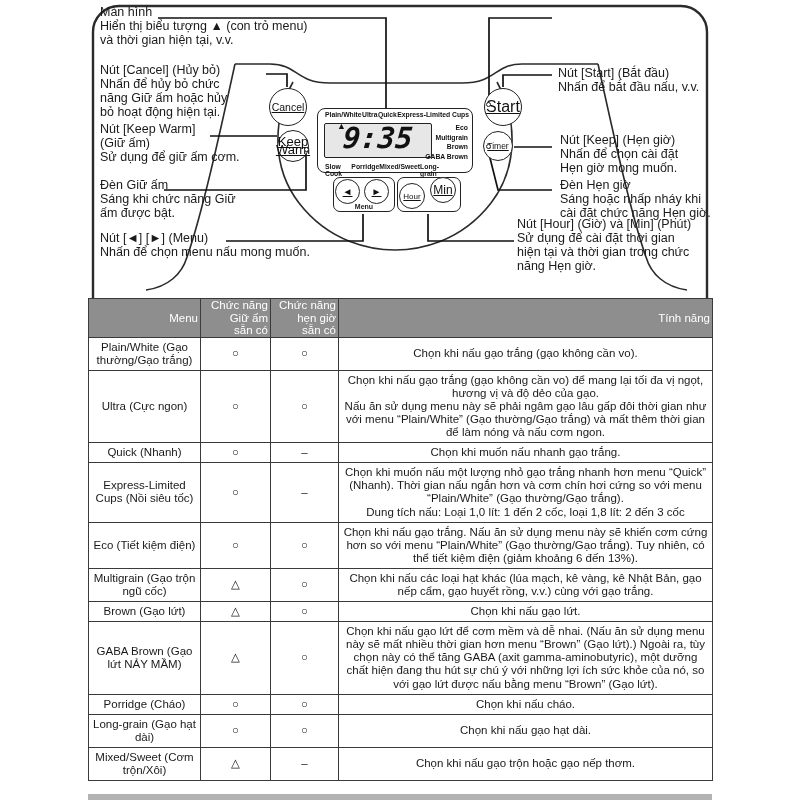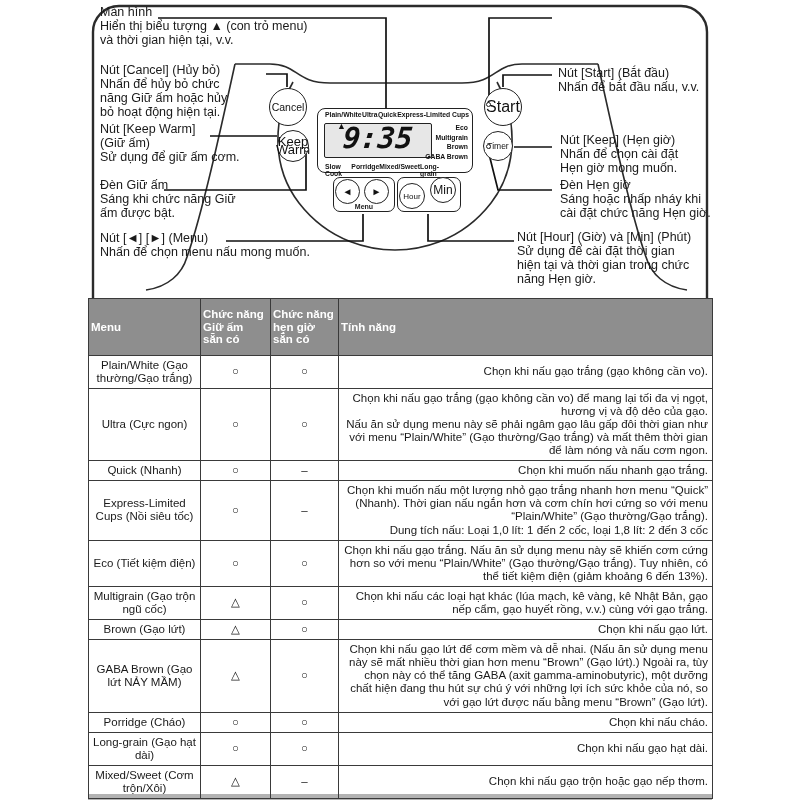--- a/index.html
+++ b/index.html
@@ -16,26 +16,26 @@
   .co-desc{white-space:pre-line}
   .co-a{left:100px;top:5px}
   .co-b{left:100px;top:63px}
   .co-c{left:100px;top:122px}
   .co-d{left:100px;top:178px}
   .co-e{left:100px;top:231px}
   .co-f{left:560px;top:5px}
   .co-g{left:558px;top:66px}
   .co-h{left:560px;top:133px}
   .co-i{left:560px;top:178px}
-  .co-j{left:517px;top:230px}
+  .co-j{left:517px;top:217px}
   .btn{
     position:absolute;z-index:3;background:#fff;border:1.7px solid #222;
     border-radius:50%;box-sizing:border-box;
     display:flex;align-items:center;justify-content:center;
-    text-align:center;color:#111;
+    text-align:center;color:#111;text-decoration:underline;
   }
   #btn-cancel{left:269px;top:88px;width:38px;height:38px;font-size:10.5px}
   #btn-keepwarm{left:277px;top:130px;width:32px;height:32px;font-size:13px;line-height:8.5px;white-space:pre-line}
   #btn-start{left:484px;top:88px;width:38px;height:38px;font-size:16px}
   #btn-timer{left:483px;top:131px;width:30px;height:30px;font-size:8.5px}
   .grp{position:absolute;z-index:2;background:#fff;border:1.7px solid #222;border-radius:7px;box-sizing:border-box}
   #grp-menu{left:333px;top:177px;width:62px;height:35px}
   #grp-hourmin{left:397px;top:177px;width:64px;height:35px}
   #arrow-left{left:335px;top:179px;width:25px;height:25px;font-size:10px}
   #arrow-right{left:364px;top:179px;width:25px;height:25px;font-size:10px}
@@ -58,26 +58,26 @@
        font-size:29px;color:#111;transform:skewX(-5deg)}
   #lcd-cursor{position:absolute;left:12px;top:-2px;font-size:9px;color:#111;line-height:9px}
   .panel-txt{position:absolute;z-index:4;font-size:6.8px;font-weight:bold;color:#111}
   #panel-top{left:325px;top:111px;width:144px;display:flex;justify-content:space-between}
   #panel-right{left:425px;top:123px;width:43px;text-align:right;line-height:9.7px}
   #panel-bottom{left:325px;top:163px;width:122px;display:flex;justify-content:space-between}
   
   #menu-table{position:absolute;left:88px;top:298px;width:624px;z-index:2;
               border-collapse:collapse;table-layout:fixed}
   #menu-table th,#menu-table td{border:1px solid #3a3a3a;vertical-align:middle}
-  #menu-table th{color:#fff;font-weight:bold;font-size:11.5px;line-height:12.5px;
-                 padding:9px 2px;text-align:left;white-space:pre-line}
+  #menu-table th{color:#fff;font-weight:normal;font-size:11.5px;line-height:12.5px;
+                 padding:0 2px;text-align:right;white-space:pre-line}
   #menu-table td{font-size:11.5px;line-height:13.1px;padding:3px 4px}
   td.c-menu{text-align:center}
   td.c-sym{text-align:center;font-size:13px}
-  td.c-feat{text-align:right;padding:4px 7px;white-space:pre-line}
+  td.c-feat{text-align:center;padding:4px 7px;white-space:pre-line}
   #footer-strip{position:absolute;left:88px;top:794px;width:624px;height:6px;
                 background:#b3b3b3;z-index:1}
 </style>
 </head>
 <body>
 
 <div id="diagram">
   <svg width="800" height="298" viewBox="0 0 800 298">
 
     <rect x="93" y="6" width="614" height="332" rx="26" fill="#fff" stroke="#2b2b2b" stroke-width="2.4"></rect>

